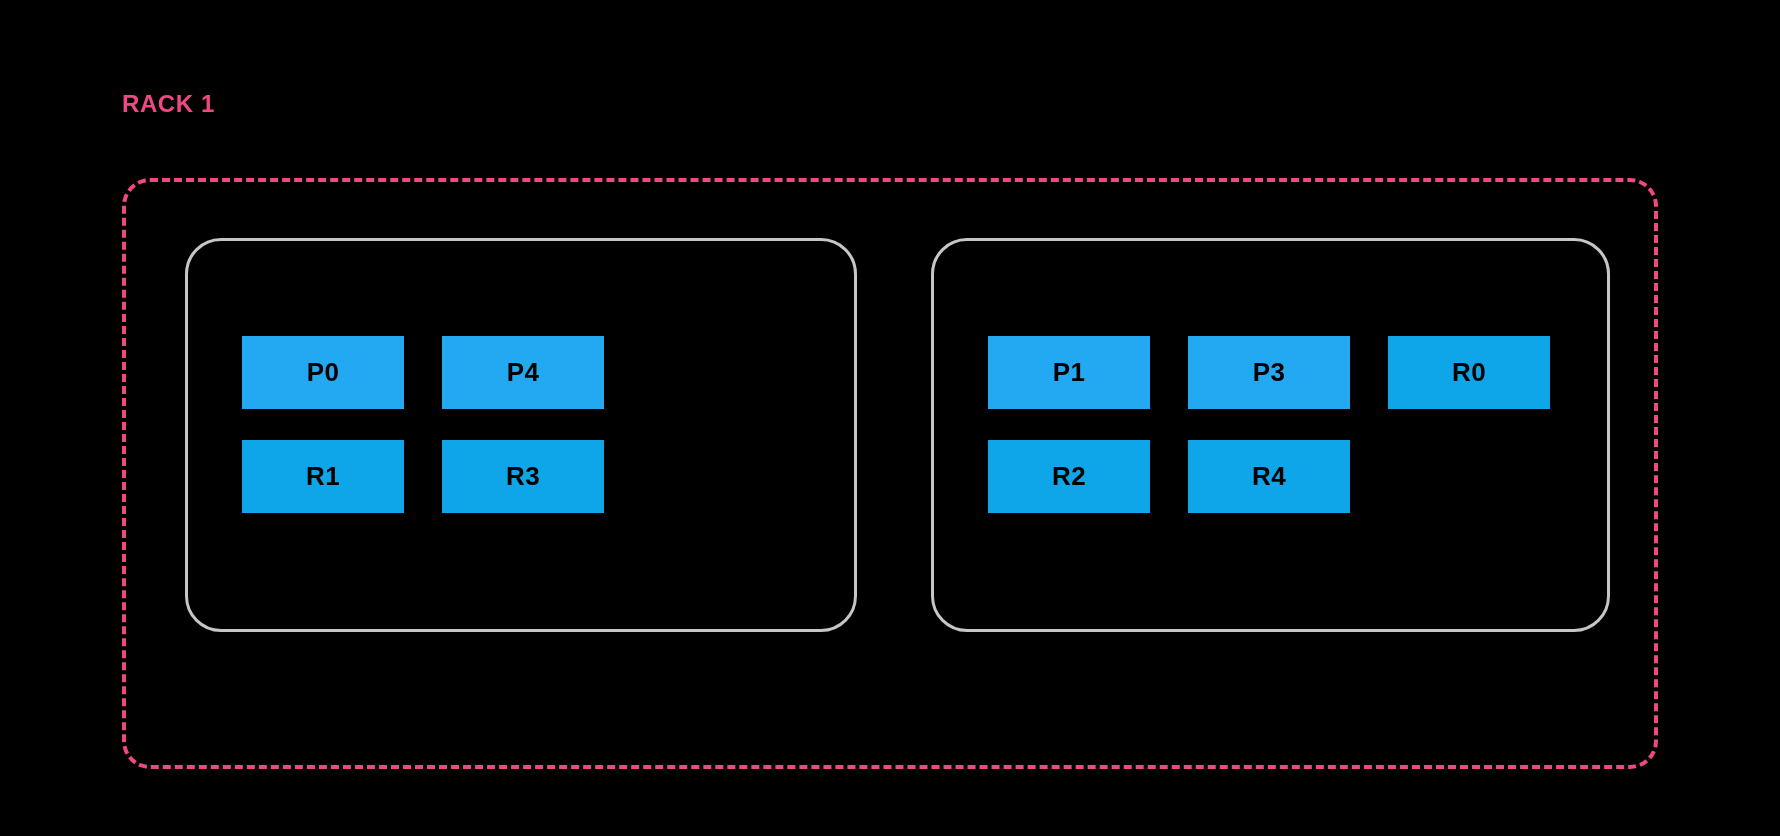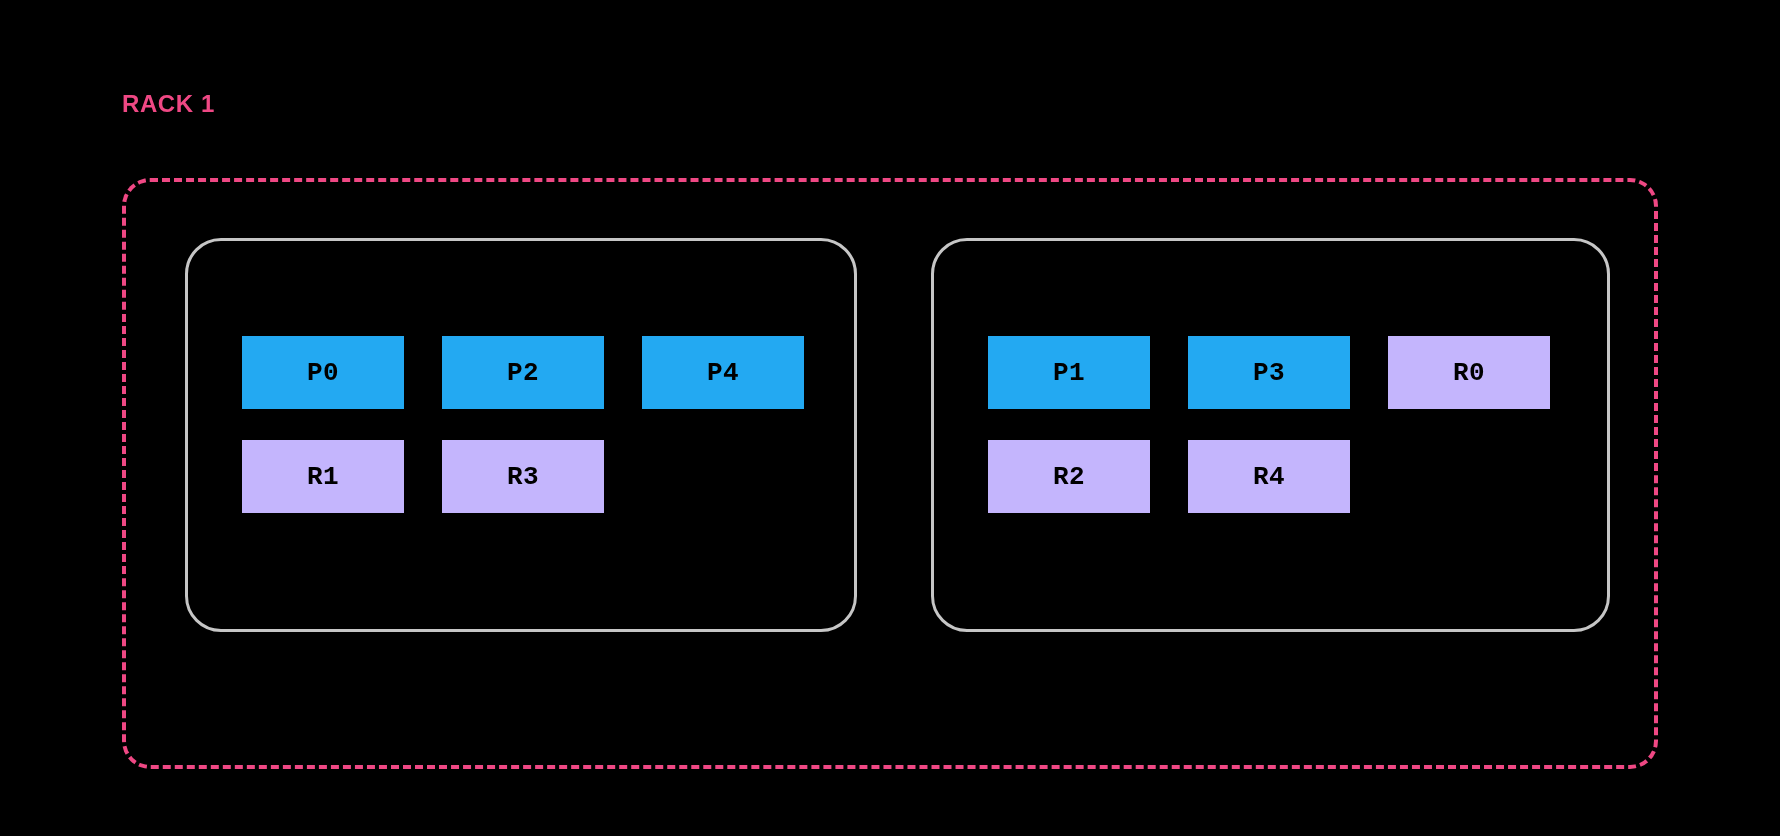--- a/index.html
+++ b/index.html
@@ -82,38 +82,36 @@
     margin-right: 38px;
     display: flex;
     align-items: center;
     justify-content: center;
     font-size: 26px;
     font-weight: bold;
     color: #000000;
     letter-spacing: 0.3px;
     box-sizing: border-box;
     flex: 0 0 auto;
-    font-family: Liberation Mono, monospace;
   }
   .block.kind-primary  { background: #23a9f2; }
-  .block.kind-replica  { background: #c4b5fd; }
+  .block.kind-replica  { background: #0ea5e9; }
 </style>
 </head>
 <body>
 
 <div id="stage">
 
   <div class="rack-label">RACK 1</div>
 
   <div class="rack-box"></div>
 
   <div class="node-group group-0">
     <div class="block-row row-0">
       <div class="block kind-primary">P0</div>
-      <div class="block kind-primary">P2</div>
       <div class="block kind-primary">P4</div>
     </div>
     <div class="block-row row-1">
       <div class="block kind-replica">R1</div>
       <div class="block kind-replica">R3</div>
     </div>
   </div>
 
   <div class="node-group group-1">
     <div class="block-row row-0">

